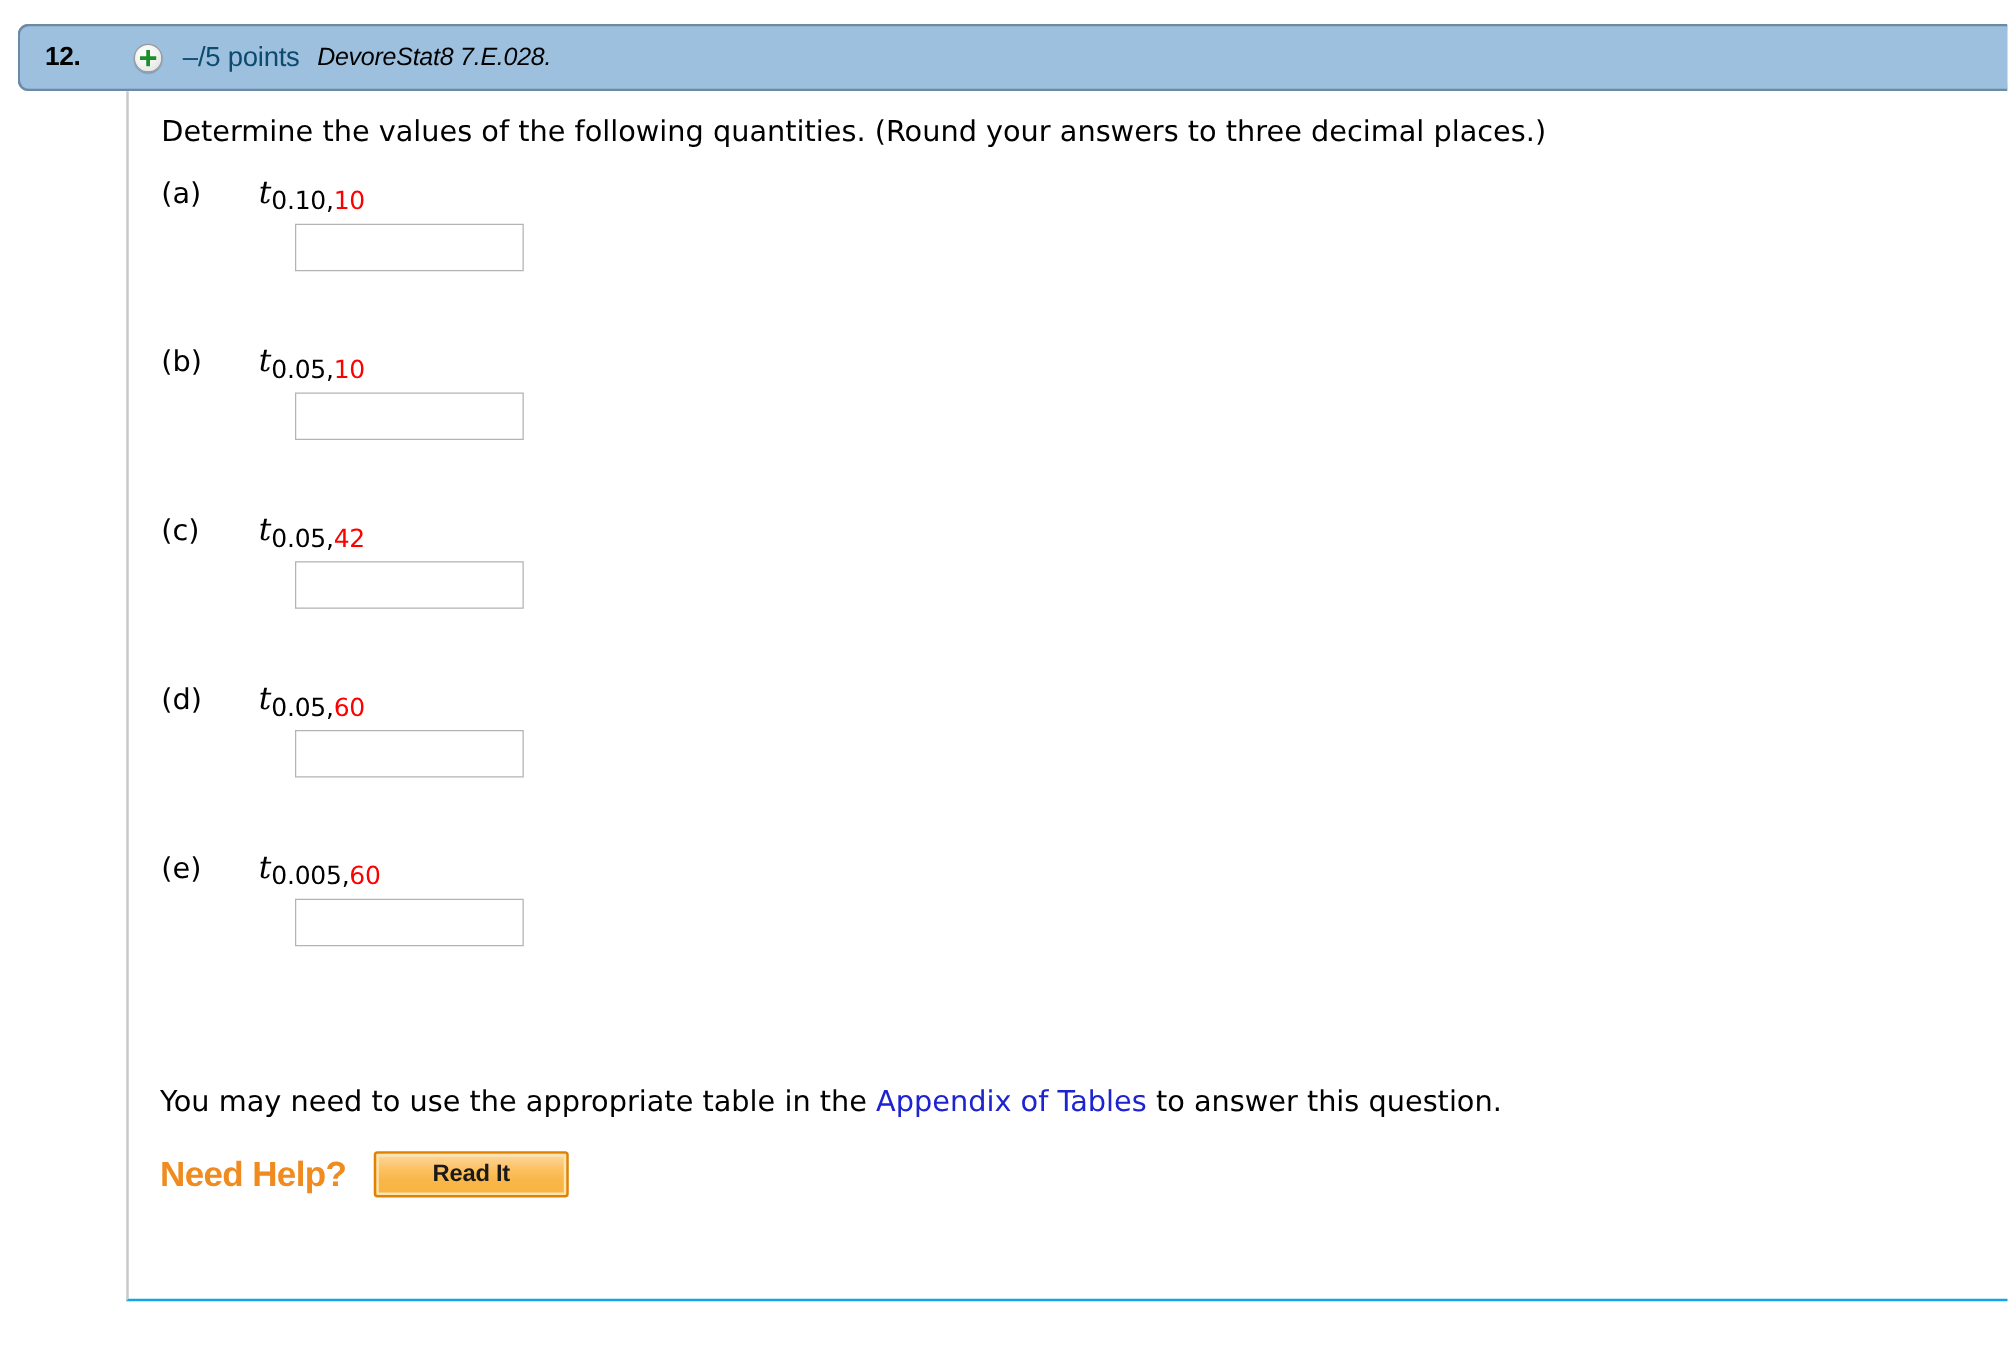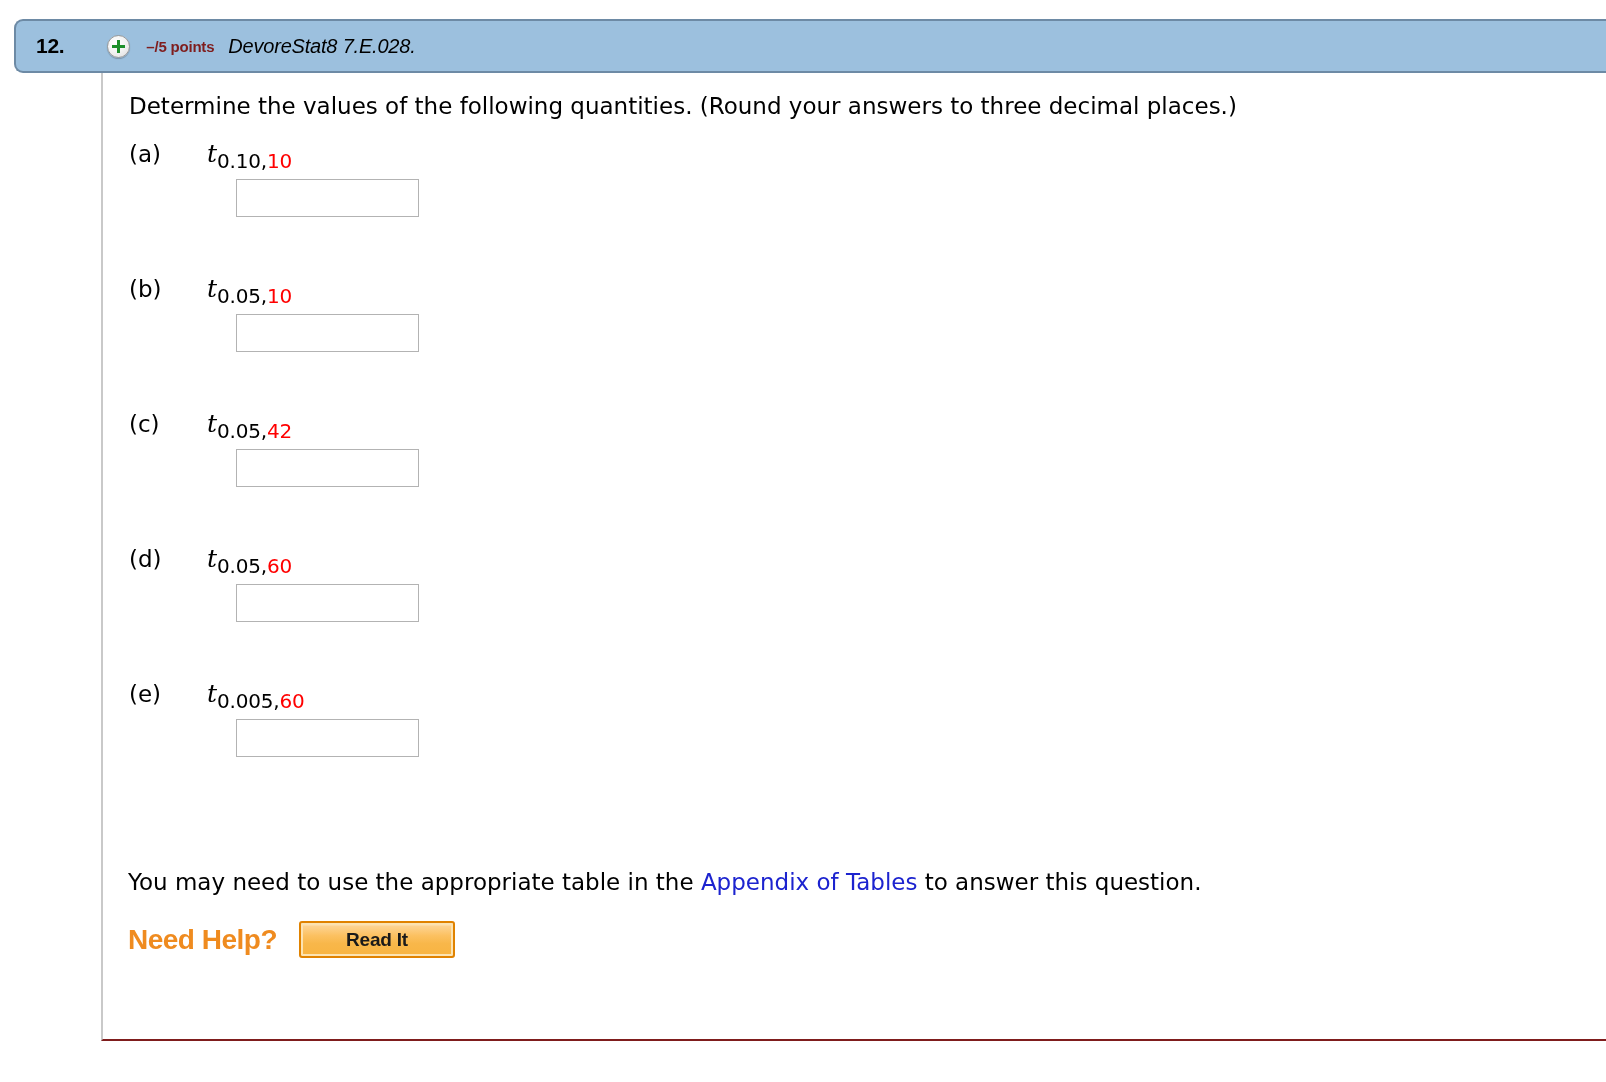--- a/index.html
+++ b/index.html
@@ -66,23 +66,23 @@
   }
   .plus-icon::after {
     top: 50%;
     left: 4px;
     height: 3px;
     width: 13px;
     margin-top: -1.5px;
   }
   .points-label {
     font-family: "Liberation Sans", sans-serif;
-    font-weight: bold;
-    font-size: 15px;
-    color: #7f1d1d;
+    font-weight: normal;
+    font-size: 22px;
+    color: #0c4a6e;
     margin-left: 16px;
     letter-spacing: -0.2px;
   }
   .assignment-code {
     font-family: "Liberation Sans", sans-serif;
     font-size: 20px;
     color: #000000;
     margin-left: 14px;
     letter-spacing: -0.2px;
     font-style: italic;
@@ -90,21 +90,21 @@
 
   
   .content-panel {
     position: absolute;
     left: 101px;
     top: 73px;
     width: 1505px;
     height: 968px;
     box-sizing: border-box;
     border-left: 2px solid #c9c9c9;
-    border-bottom: 2px solid #7f1d1d;
+    border-bottom: 2px solid #0ea5e9;
     background: #ffffff;
   }
 
   .prompt {
     position: absolute;
     left: 26px;
     top: 20px;
     font-size: 23px;
     color: #000000;
     white-space: nowrap;

